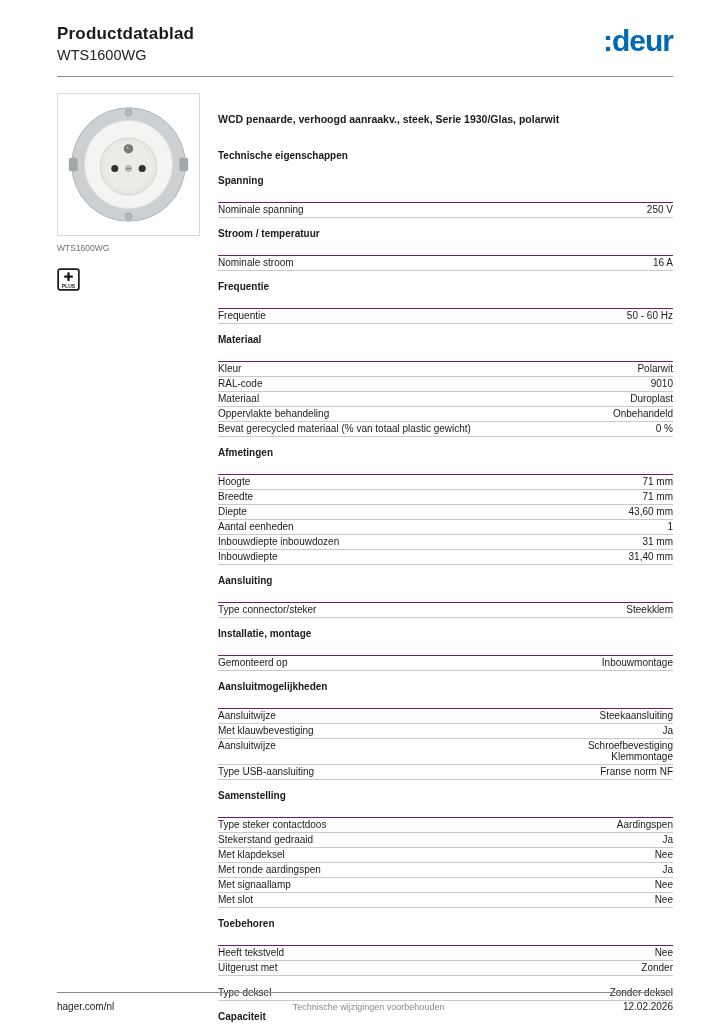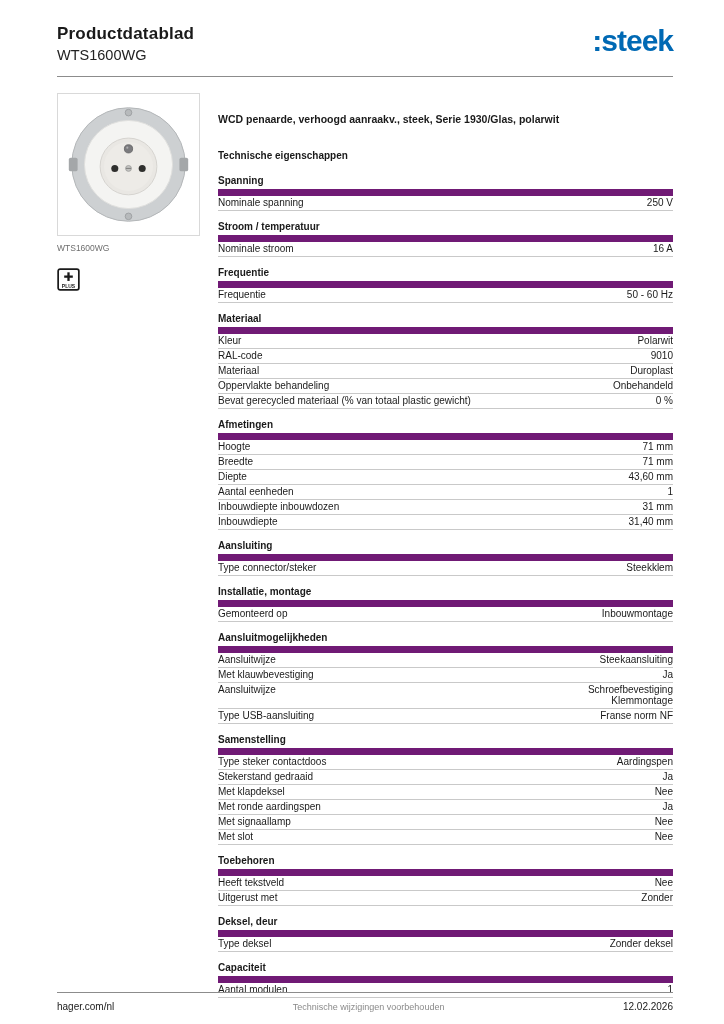--- a/index.html
+++ b/index.html
@@ -24,21 +24,21 @@
   .image-box { width:143px; height:143px; border:1px solid #d9d9d9; background:#fff;
                display:flex; align-items:center; justify-content:center; }
   .image-caption { font-size:8.5px; color:#6e6e6e; margin-top:7px; }
   .plus-icon { margin-top:15px; width:24px; }
 
   .right-col { flex:1 1 auto; min-width:0; }
   .product-title { font-size:10.5px; font-weight:bold; line-height:1.3; margin-top:20px; }
   .tech-title { font-size:10px; font-weight:bold; margin-top:23px; }
   .sections { margin-top:14px; }
   .section { margin-bottom:10px; }
-  .section-title { font-size:10px; line-height:11px; font-weight:bold; padding-bottom:3px; border-bottom:7px solid #701a75; }
+  .section-title { font-size:10px; line-height:11px; font-weight:bold; padding-bottom:16px; border-bottom:1px solid #701a75; }
   .spec-row { display:flex; justify-content:space-between; align-items:flex-start;
               border-bottom:1px solid #c9c9c9; padding:1.5px 0; font-size:10px; line-height:11px; }
   .spec-label { flex:1 1 auto; padding-right:10px; }
   .spec-value { flex:0 0 auto; max-width:55%; text-align:right; white-space:pre-line; }
 
   
   .footer { position:absolute; left:57px; right:51px; bottom:12px; }
   .footer-rule { border-top:1px solid #8c8c8c; }
   .footer-row { display:flex; justify-content:space-between; align-items:baseline; padding-top:8px; }
   .footer-left, .footer-right { font-size:10px; font-weight:normal; color:#1a1a1a; }
@@ -47,21 +47,21 @@
 </head>
 <body>
 
 <div class="page">
 
   <header class="header">
     <div>
       <div class="doc-title">Productdatablad</div>
       <div class="doc-subtitle">WTS1600WG</div>
     </div>
-    <div class="logo">:steek</div>
+    <div class="logo">:deur</div>
   </header>
   <div class="header-rule"></div>
 
   <main class="main">
 
     <aside class="left-col">
       <div class="image-box">
 
         <svg viewBox="0 0 140 140" width="137" height="137" aria-hidden="true">
 
@@ -294,21 +294,20 @@
   </div>
 
   <div class="spec-row">
     <span class="spec-label">Uitgerust met</span>
     <span class="spec-value">Zonder</span>
   </div>
 </div>
   </div>
 
   <div class="section">
-    <div class="section-title">Deksel, deur</div>
     <div class="section-rows">
   <div class="spec-row">
     <span class="spec-label">Type deksel</span>
     <span class="spec-value">Zonder deksel</span>
   </div>
 </div>
   </div>
 
   <div class="section">
     <div class="section-title">Capaciteit</div>

